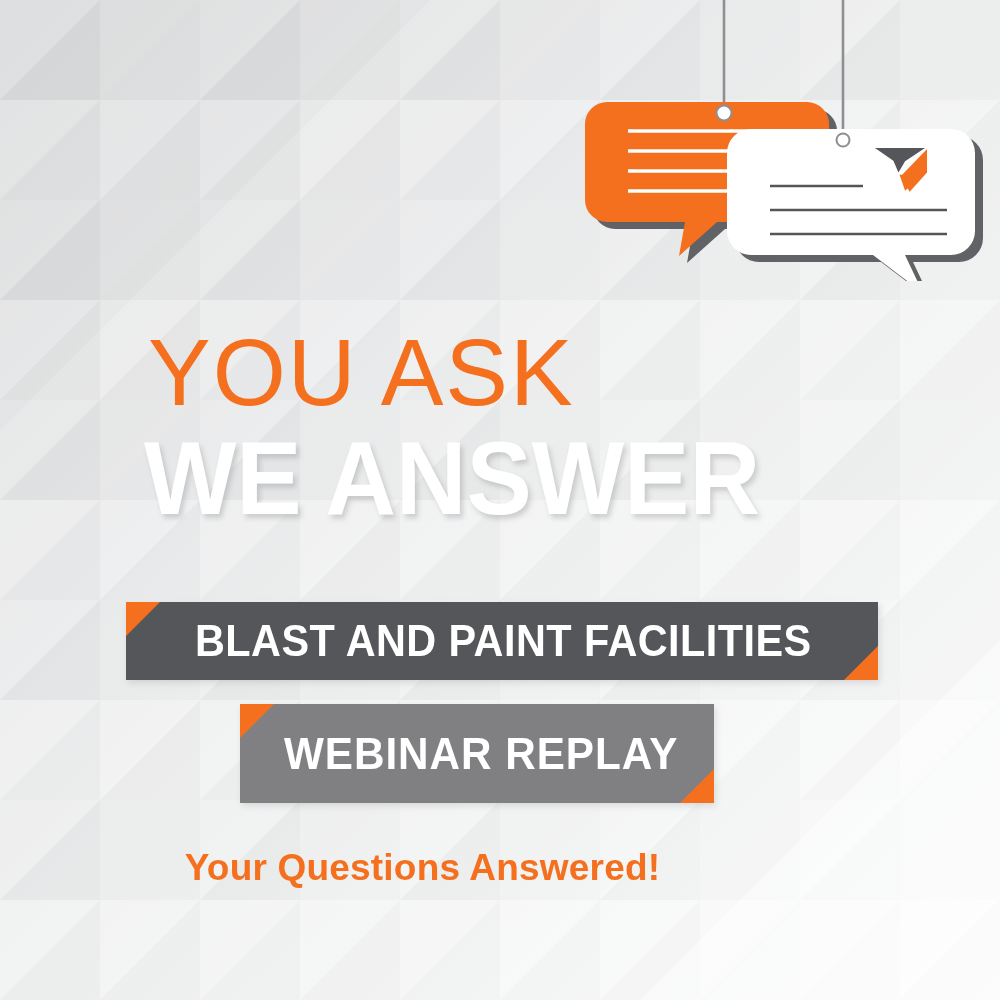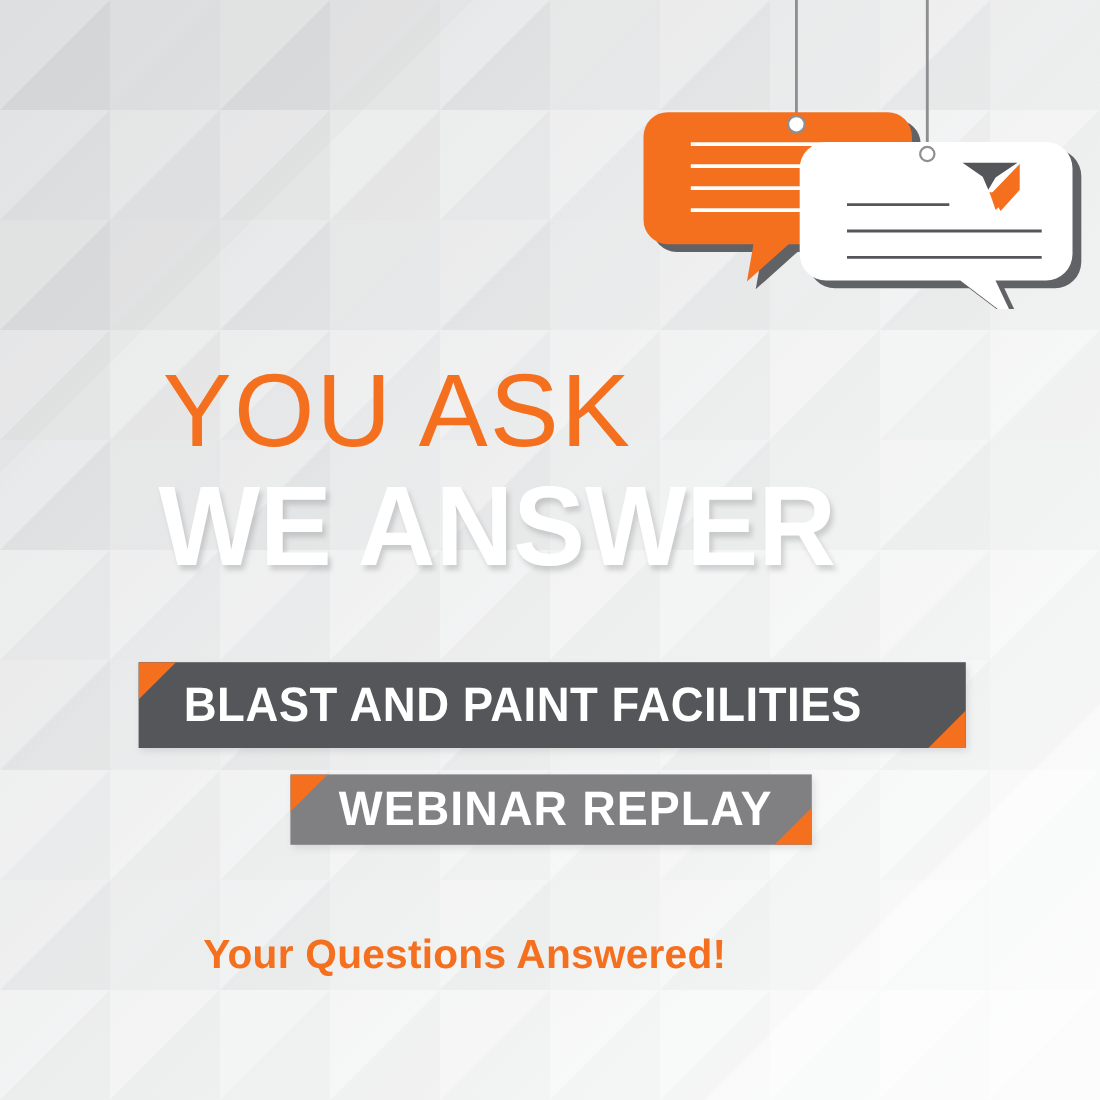--- a/index.html
+++ b/index.html
@@ -108,31 +108,32 @@
   .corner-br {
     right: 0; bottom: 0;
     border-bottom: 34px solid #f4701f;
     border-left: 34px solid transparent;
   }
 
   .banner-1 {
     left: 126px; top: 602px;
     width: 752px; height: 78px;
     background: #55565a;
+    justify-content: center;
   }
   .banner-1 .b-label {
     font-size: 44px;
     letter-spacing: 0.5px;
     margin-left: 41px;
     transform: scaleX(0.94);
     transform-origin: left center;
   }
   .banner-2 {
-    left: 264px; top: 704px;
-    width: 474px; height: 64px;
+    left: 240px; top: 704px;
+    width: 474px; height: 99px;
     background: #807f82;
   }
   .banner-2 .b-label {
     font-size: 44px;
     letter-spacing: 1px;
     margin-left: 44px;
     transform: scaleX(0.96);
     transform-origin: left center;
   }
 

